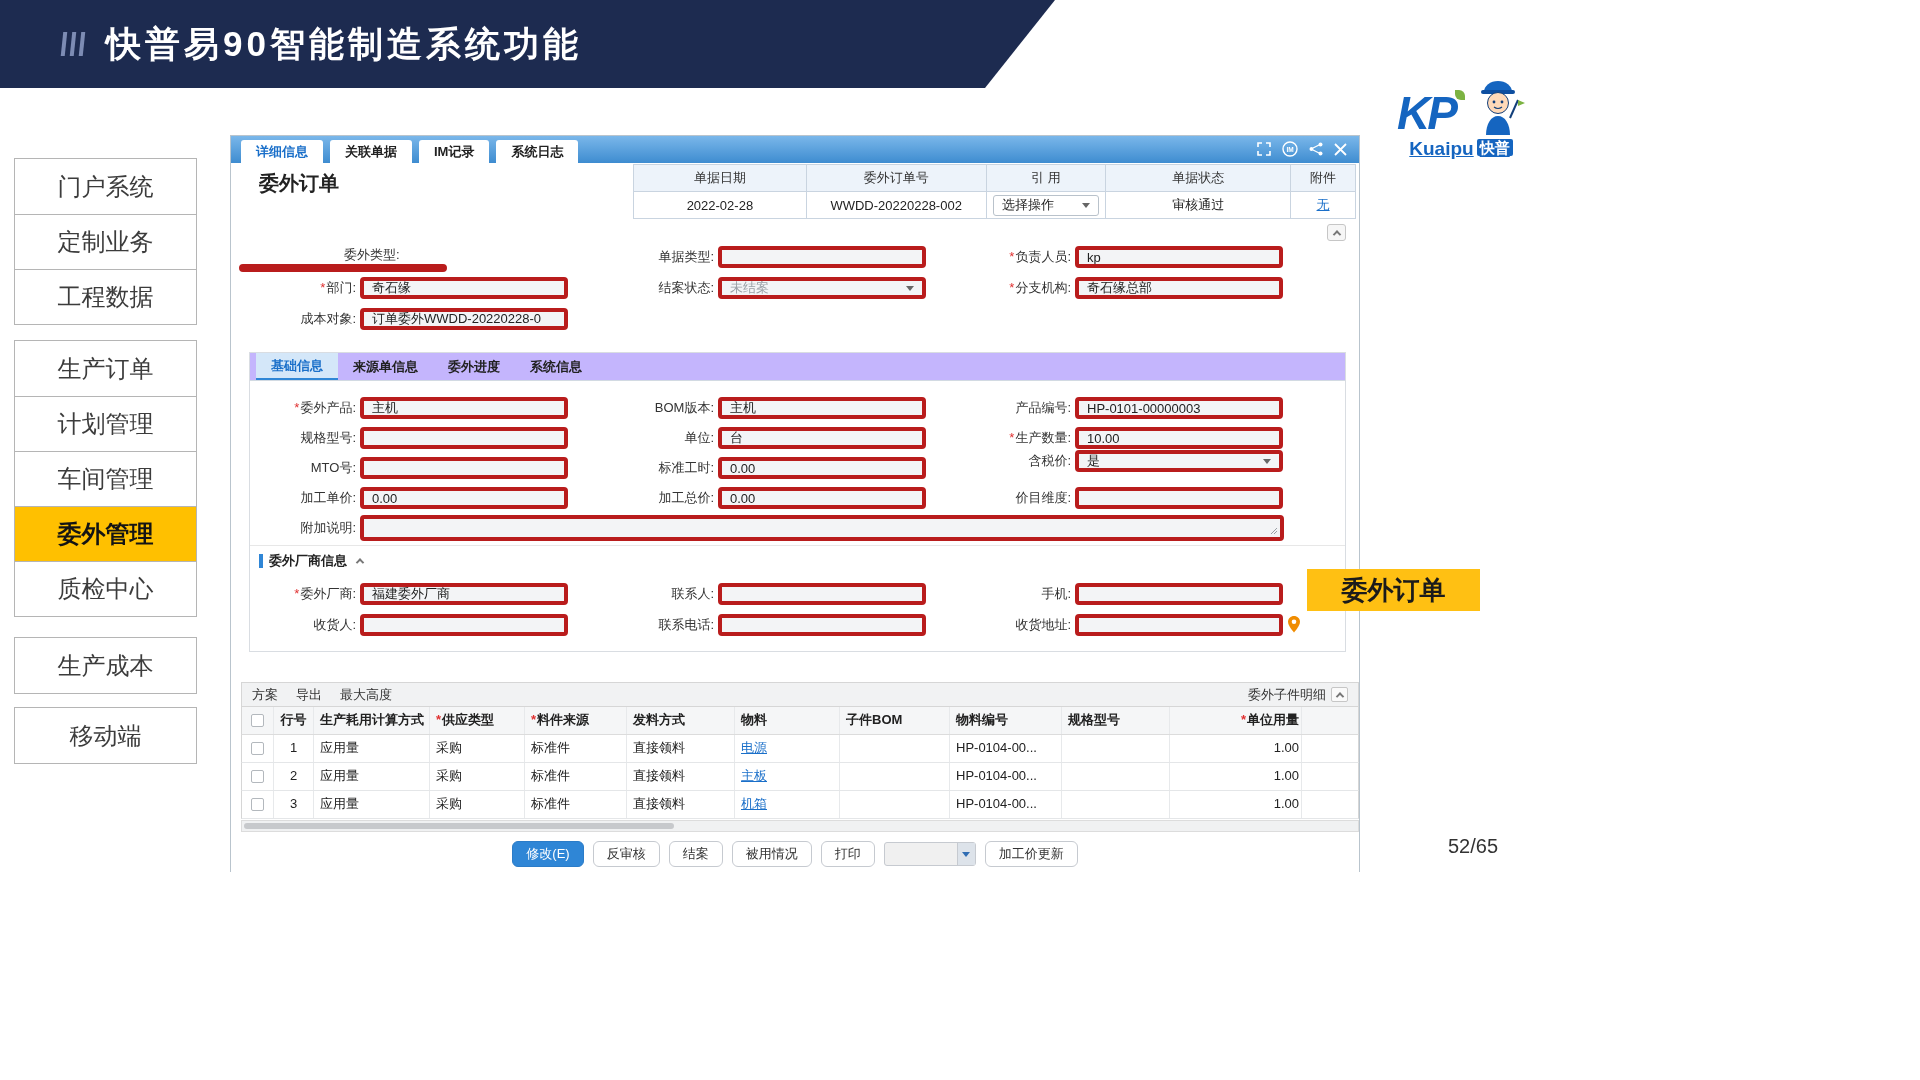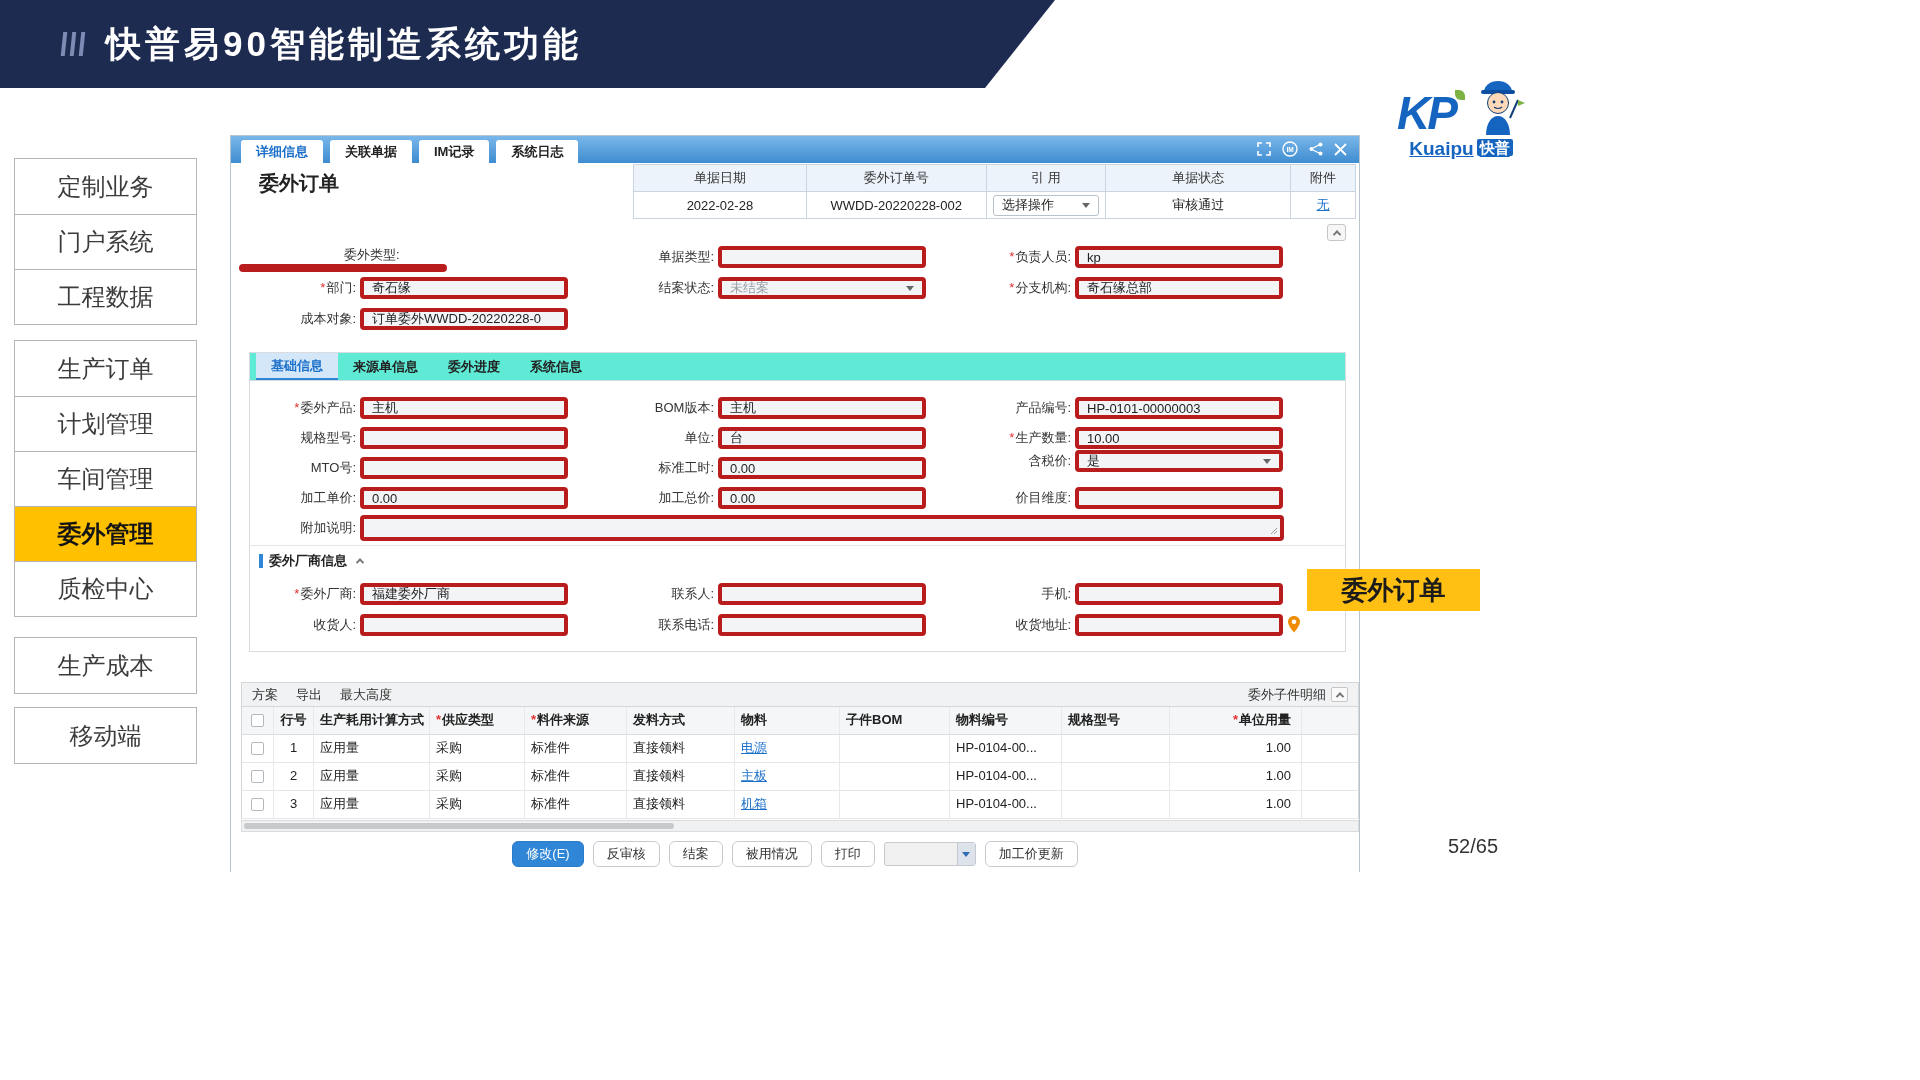--- a/index.html
+++ b/index.html
@@ -62,38 +62,38 @@
   .req { color:#e03131; font-style:normal; margin-right:1px; }
   .inp { position:relative; width:208px; height:22px; background:#f3f4f6; border:4px solid #b91c1c; border-radius:4px;
          display:flex; align-items:center; padding:0 8px; overflow:hidden; white-space:nowrap; color:#222; cursor:text; }
   .inp.sel { cursor:pointer; }
   .inp .muted { color:#9aa0a6; }
   .inp.wide { width:924px; height:26px; }
   .resize-corner { position:absolute; right:2px; bottom:2px; }
 
   
   .subbox { position:absolute; left:18px; top:216px; width:1097px; height:300px; border:1px solid #d9dde2; background:#fff; }
-  .stabs { height:28px; background:#5eead4; border-bottom:1px solid #d2dae2; display:flex; align-items:stretch; padding-left:6px; }
+  .stabs { height:28px; background:#c4b5fd; border-bottom:1px solid #d2dae2; display:flex; align-items:stretch; padding-left:6px; }
   .stab { padding:0 15px; display:flex; align-items:center; font-size:13px; font-weight:bold; color:#222; cursor:pointer; }
   .stab.active { background:#d4e7f9; color:#1a6fc9; border-bottom:2px solid #2f86d6; }
   .vdivider { position:absolute; left:19px; top:409px; width:1095px; height:1px; background:#e7e7e7; }
   .section-head { position:absolute; left:28px; top:416px; display:flex; align-items:center; gap:6px; font-size:13px; font-weight:bold; color:#222; }
   .section-head .bar { width:4px; height:14px; background:#2f86d6; }
   .pin { position:absolute; left:1056px; top:480px; cursor:pointer; }
 
   
   .grid { position:absolute; left:10px; top:546px; width:1118px; }
   .gtoolbar { height:25px; background:#f1f2f3; border:1px solid #d6d6d6; display:flex; align-items:center; font-size:13px; color:#333; padding:8px 10px; gap:18px; }
   .gtool { cursor:pointer; }
   .gtoolbar .right { margin-left:auto; display:flex; align-items:center; gap:5px; font-size:13px; }
   .mini-box { width:17px; height:15px; background:#fafafa; border:1px solid #c6c6c6; border-radius:2px; display:flex; align-items:center; justify-content:center; cursor:pointer; }
   .ghead { display:flex; background:#f5f6f7; border-left:1px solid #d6d6d6; border-right:1px solid #d6d6d6; border-bottom:1px solid #dcdcdc; font-weight:bold; }
   .grow { display:flex; background:#fff; border-left:1px solid #d6d6d6; border-right:1px solid #d6d6d6; border-bottom:1px solid #e4e6e8; }
   .gc { height:27px; line-height:26px; font-size:13px; color:#222; padding:0 6px; border-right:1px solid #e7e9eb; overflow:hidden; white-space:nowrap; }
-  .gc.center { text-align:center; } .gc.num { text-align:right; padding-right:10px; }
+  .gc.center { text-align:center; } .gc.num { text-align:right; padding-right:2px; }
   .cw0{width:32px;display:flex;align-items:center;justify-content:center}
   .cw1{width:40px}.cw2{width:116px}.cw3{width:95px}.cw4{width:102px}.cw5{width:108px}
   .cw6{width:105px}.cw7{width:110px}.cw8{width:112px}.cw9{width:108px}.cw10{width:132px}.cw11{width:56px;border-right:none}
   .cbx { width:13px; height:13px; border:1px solid #b3b8bd; border-radius:2px; background:#fff; cursor:pointer; }
 
   .hscroll { position:absolute; left:10px; top:684px; width:1118px; height:12px; background:#f0f1f2; border:1px solid #dcdcdc; }
   .hthumb { position:absolute; left:2px; top:2px; width:430px; height:6px; background:#c7c9cc; border-radius:4px; cursor:grab; }
 
   
   .wfooter { position:absolute; left:0; top:700px; width:100%; height:36px; background:#fff; display:flex; align-items:center; justify-content:center; gap:9px; }
@@ -138,22 +138,22 @@
         <path d="M49 24l7 3-7 3z" fill="#7cb342"></path>
       </svg>
     </div>
     <div class="logo-text">
       <span>Kuaipu</span><span class="cn">快普</span>
     </div>
   </div>
 
   <nav>
     <div class="side-group" style="top:158px;">
+      <div class="side-item">门户系统</div>
       <div class="side-item">定制业务</div>
-      <div class="side-item">门户系统</div>
       <div class="side-item">工程数据</div>
     </div>
     <div class="side-group" style="top:340px;">
       <div class="side-item">生产订单</div>
       <div class="side-item">计划管理</div>
       <div class="side-item">车间管理</div>
       <div class="side-item active">委外管理</div>
       <div class="side-item">质检中心</div>
     </div>
     <div class="side-group" style="top:637px;">

